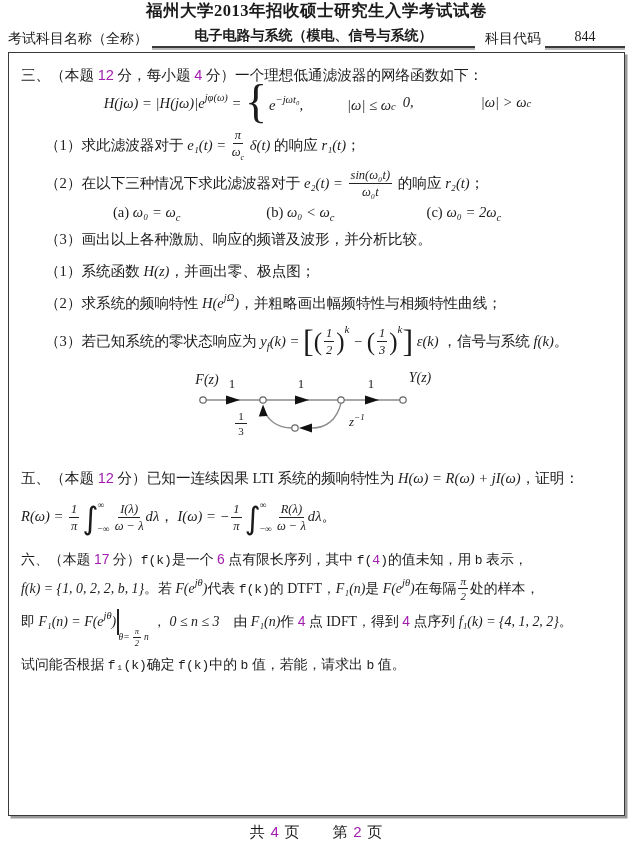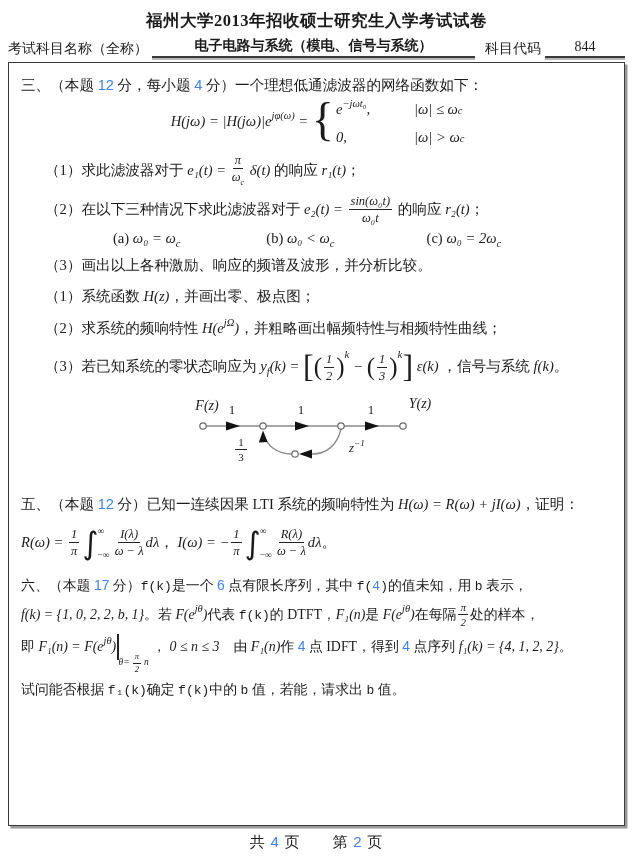--- a/index.html
+++ b/index.html
@@ -1,46 +1,46 @@
 <!DOCTYPE html>
 <html><head>
 <meta charset="utf-8">
 <style>
   html,body{margin:0;padding:0;background:#fff;}
   .sheet{width:633px;height:867px;background:#fff;position:relative;overflow:hidden;
          font-family:"Liberation Serif",serif;color:#1b1b1b;}
-  .title{ text-align:center;padding-top:10px;font-size:16.5px;font-weight:bold;letter-spacing:0.5px;}
+  .title{ text-align:center;font-size:16.5px;font-weight:bold;letter-spacing:0.5px;}
   .subject-line{display:flex;align-items:flex-end;font-size:14px;margin:5px 8px 0 8px;white-space:nowrap;}
   .subj-label{flex:0 0 auto;}
   .subj-name{flex:1 1 auto;text-align:center;font-weight:bold;border-bottom:2px solid #3a3a3a;
              box-shadow:0 2px 0 #b8b8b8;padding:0 6px 1px 6px;margin:0 4px;}
   .code-label{flex:0 0 auto;margin-left:6px;}
   .code-val{flex:0 0 auto;min-width:64px;text-align:center;border-bottom:2px solid #3a3a3a;
             box-shadow:0 2px 0 #b8b8b8;padding:0 8px 1px 8px;margin-left:4px;}
   .paper-box{margin:4px 8px 0 8px;border:1.6px solid #3a3a3a;box-shadow:2.5px 2.5px 0 #9a9a9a;
              height:764px;box-sizing:border-box;padding:8px 10px 0 12px;}
   .line{white-space:nowrap;font-size:14.6px;line-height:1.45;}
   .indent{padding-left:24px;}
   .center{text-align:center;}
-  .num{color:#3b82f6;font-family:"Liberation Sans",sans-serif;}
+  .num{color:#a21caf;font-family:"Liberation Sans",sans-serif;}
   .m{font-family:"Liberation Serif",serif;font-style:italic;}
   .mu{font-family:"Liberation Serif",serif;font-style:normal;}
   .mono{font-family:"Liberation Mono",monospace;font-size:13px;}
   .sp{font-size:10.5px;vertical-align:7px;font-style:italic;font-family:"Liberation Serif",serif;}
   .sb{font-size:10.5px;vertical-align:-4px;font-style:italic;font-family:"Liberation Serif",serif;}
   .supk{font-size:11px;vertical-align:13px;font-style:italic;font-family:"Liberation Serif",serif;}
   .frac{display:inline-flex;flex-direction:column;align-items:center;vertical-align:middle;
         font-family:"Liberation Serif",serif;font-style:italic;font-size:12.5px;line-height:1.12;
         margin:0 2px;position:relative;top:-1px;}
   .frac>.fn{border-bottom:1.1px solid #222;padding:0 2px 1px 2px;}
   .frac>.fd{padding-top:1px;}
   .sfrac{font-size:11px;}
   .brace{font-size:46px;font-family:"Liberation Serif",serif;font-weight:200;vertical-align:middle;
          line-height:0.8;position:relative;top:-2px;}
-  .cases{display:inline-flex;flex-direction:column;gap:7px;vertical-align:middle;text-align:left;margin-left:2px;justify-content:center;}
+  .cases{display:inline-flex;flex-direction:row;gap:7px;vertical-align:middle;text-align:left;margin-left:2px;justify-content:center;}
   .crow{display:flex;align-items:baseline;}
   .cval{min-width:78px;}
   .bigb{font-size:32px;vertical-align:middle;line-height:0;font-family:"Liberation Serif",serif;position:relative;top:-2px;}
   .bigp{font-size:25px;vertical-align:middle;line-height:0;font-family:"Liberation Serif",serif;position:relative;top:-1px;}
   .intw{display:inline-flex;align-items:center;vertical-align:middle;margin:0 1px;}
   .intg{font-size:31px;line-height:1;font-family:"DejaVu Sans",sans-serif;font-style:normal;}
   .ilim{display:inline-flex;flex-direction:column;justify-content:space-between;height:38px;
         font-size:9.5px;font-style:normal;font-family:"Liberation Serif",serif;margin-left:-1px;margin-right:2px;}
   .ebar{display:inline-block;width:1.4px;height:26px;background:#222;vertical-align:-9px;margin-left:1px;}
   .esub{display:inline-flex;align-items:center;font-size:9.5px;vertical-align:-14px;

